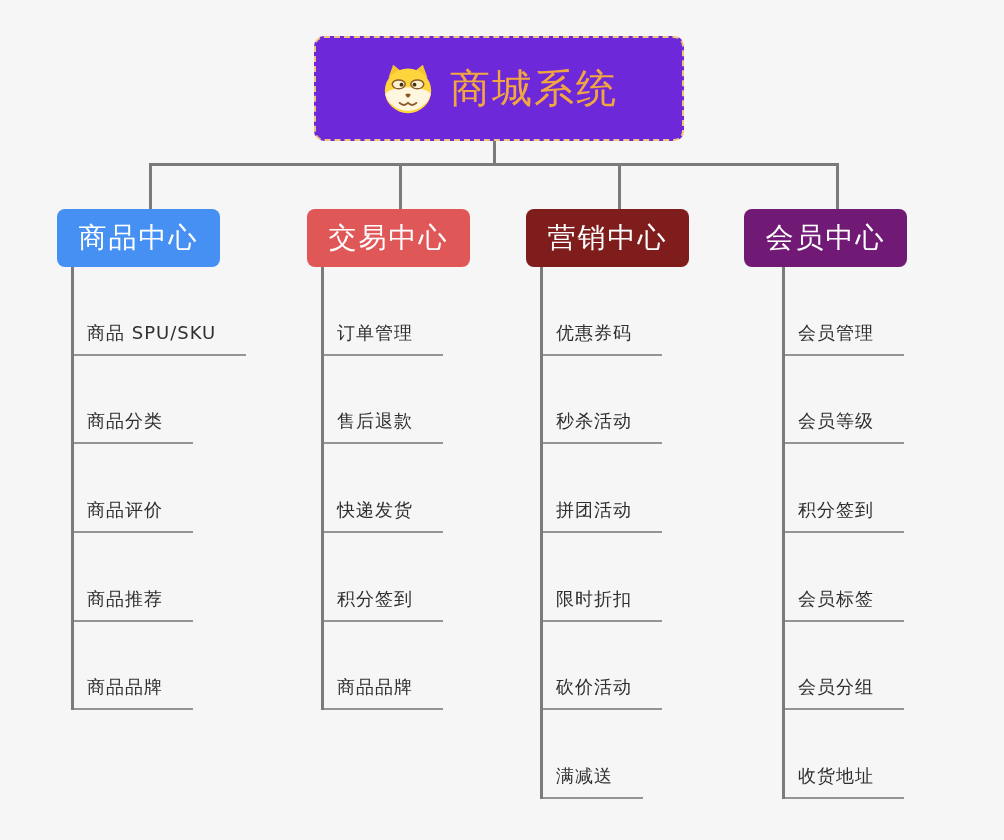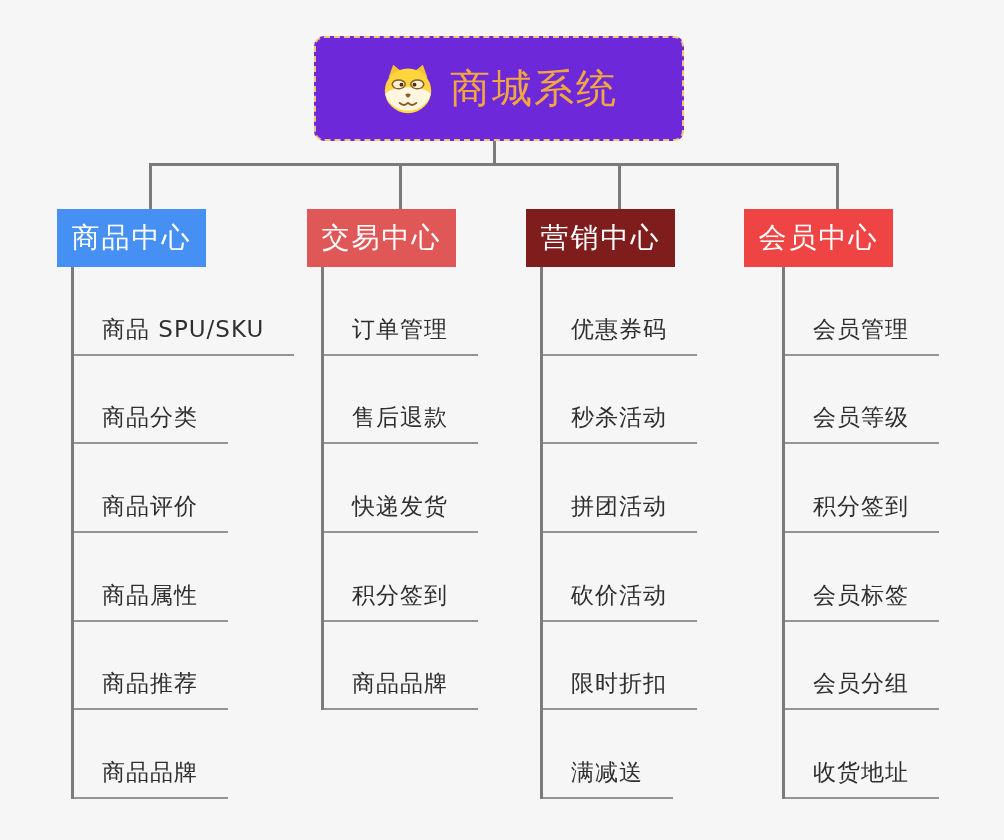--- a/index.html
+++ b/index.html
@@ -35,22 +35,22 @@
     color: #f2a640;
     font-size: 40px;
     letter-spacing: 2px;
     white-space: nowrap;
   }
   .root-node svg { display: block; }
 
   
   .branch-node {
     position: absolute; top: 209px;
-    width: 149px; height: 58px;
-    border-radius: 0;
+    width: 163px; height: 58px;
+    border-radius: 8px;
     display: flex; align-items: center; justify-content: center;
     color: #ffffff;
     font-size: 28px;
     letter-spacing: 2px;
     white-space: nowrap;
   }
   .branch-1 { left: 57px; }
   .branch-2 { left: 307px; }
   .branch-3 { left: 526px; }
   .branch-4 { left: 744px; }
@@ -67,23 +67,23 @@
 
   .leaf-cell {
     height: 88.7px;
     display: flex;
     flex-direction: column;
     justify-content: flex-end;
   }
   .leaf-label {
     width: fit-content;
     white-space: nowrap;
-    padding: 0 30px 9px 28px;
+    padding: 0 30px 9px 13px;
     border-bottom: 2px solid #949494;
-    font-size: 23px;
+    font-size: 18px;
     color: #2f2f2f;
     letter-spacing: 1px;
   }
 </style>
 </head>
 <body>
 
 <div class="line v-root"></div>
 <div class="line h-main"></div>
 <div class="line v-drop-1"></div>
@@ -105,34 +105,31 @@
       <path d="M27 34 q3 -2.5 6 0 l-1.6 2.6 q-1.4 1.2 -2.8 0 z" fill="#8a5a2a"></path>
       <path d="M21 43 q4.5 4.5 9 0 q4.5 4.5 9 0" stroke="#8a5a2a" stroke-width="2" fill="none" stroke-linecap="round"></path>
     </svg>
   </span>
   <span class="title">商城系统</span>
 </div>
 
 <div class="branch-node branch-1" style="background-color: rgb(69, 144, 242);">商品中心</div>
 <div class="branch-node branch-2" style="background-color: rgb(224, 87, 88);">交易中心</div>
 <div class="branch-node branch-3" style="background-color: #7f1d1d;">营销中心</div>
-<div class="branch-node branch-4" style="background-color: #ef4444;">会员中心</div>
+<div class="branch-node branch-4" style="background-color: #701a75;">会员中心</div>
 
 <div class="leaf-column col-1">
   <div class="leaf-cell">
       <div class="leaf-label">商品 SPU/SKU</div>
     </div>
   <div class="leaf-cell">
       <div class="leaf-label">商品分类</div>
     </div>
   <div class="leaf-cell">
       <div class="leaf-label">商品评价</div>
-    </div>
-  <div class="leaf-cell">
-      <div class="leaf-label">商品属性</div>
     </div>
   <div class="leaf-cell">
       <div class="leaf-label">商品推荐</div>
     </div>
   <div class="leaf-cell">
       <div class="leaf-label">商品品牌</div>
     </div>
 </div>
 
 <div class="leaf-column col-2">
@@ -157,24 +154,24 @@
   <div class="leaf-cell">
       <div class="leaf-label">优惠券码</div>
     </div>
   <div class="leaf-cell">
       <div class="leaf-label">秒杀活动</div>
     </div>
   <div class="leaf-cell">
       <div class="leaf-label">拼团活动</div>
     </div>
   <div class="leaf-cell">
-      <div class="leaf-label">砍价活动</div>
+      <div class="leaf-label">限时折扣</div>
     </div>
   <div class="leaf-cell">
-      <div class="leaf-label">限时折扣</div>
+      <div class="leaf-label">砍价活动</div>
     </div>
   <div class="leaf-cell">
       <div class="leaf-label">满减送</div>
     </div>
 </div>
 
 <div class="leaf-column col-4">
   <div class="leaf-cell">
       <div class="leaf-label">会员管理</div>
     </div>

